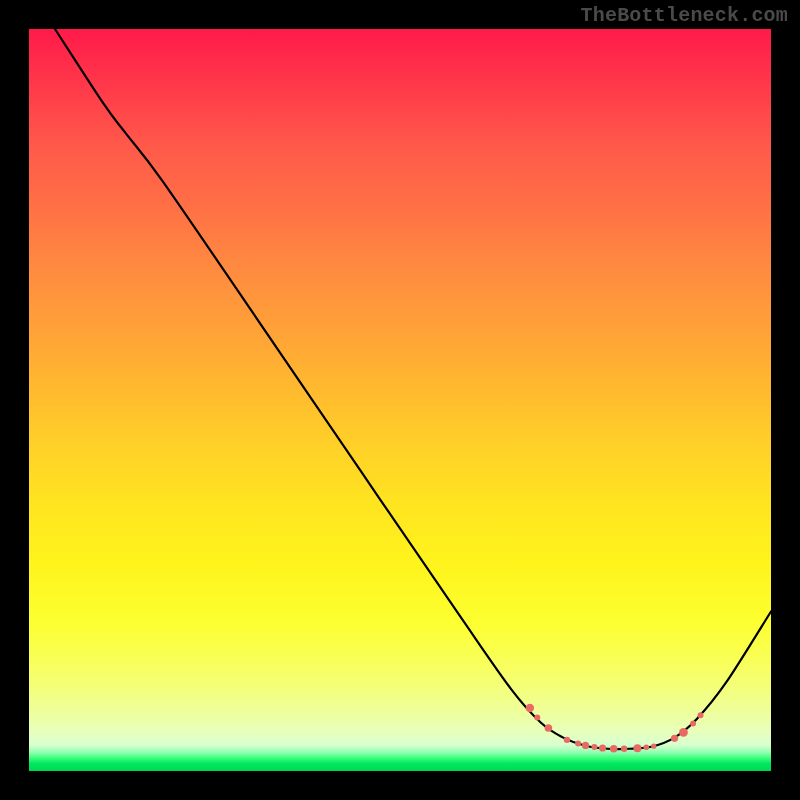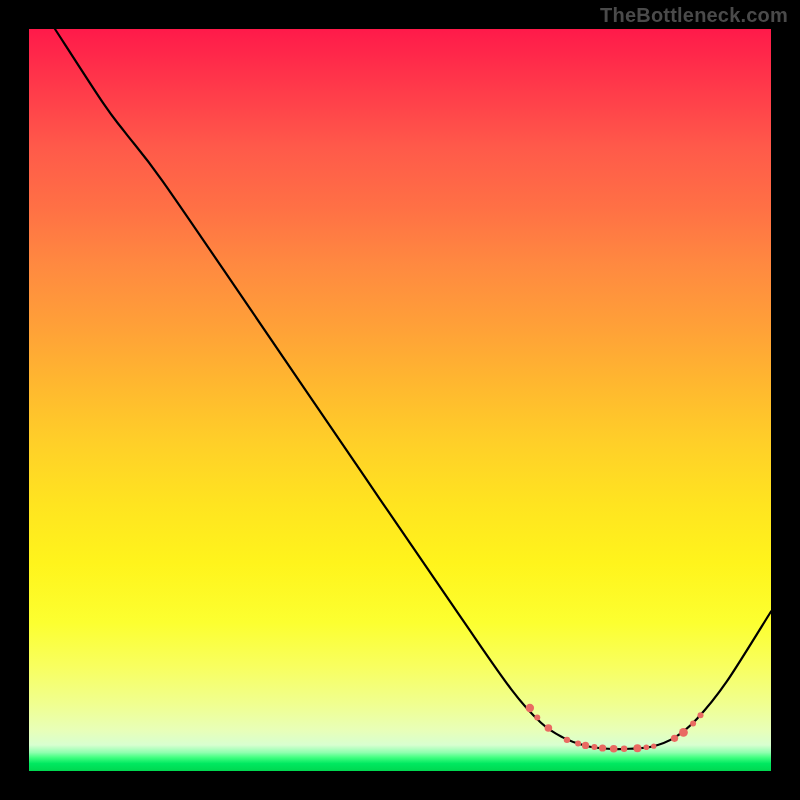--- a/index.html
+++ b/index.html
@@ -41,20 +41,21 @@
     );
   }
   .attribution {
     position: absolute;
     top: 4px;
     right: 12px;
     color: #4a4a4a;
     font-size: 20px;
     font-weight: 600;
     letter-spacing: 0.2px;
+    font-family: Liberation Mono, monospace;
   }
   svg.overlay {
     position: absolute;
     left: 29px;
     top: 29px;
     width: 742px;
     height: 742px;
     overflow: visible;
   }
 </style>

